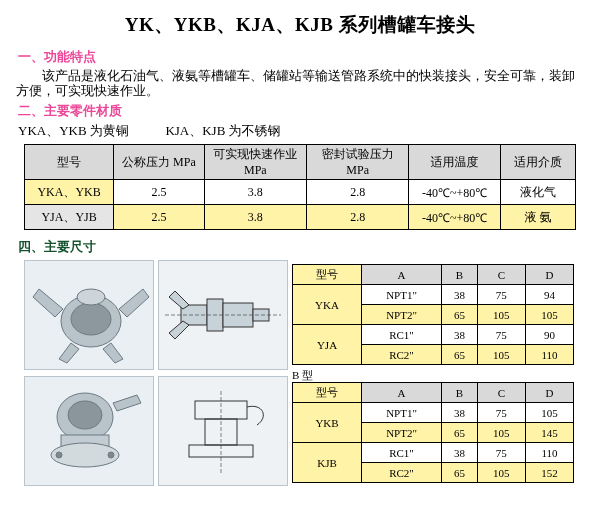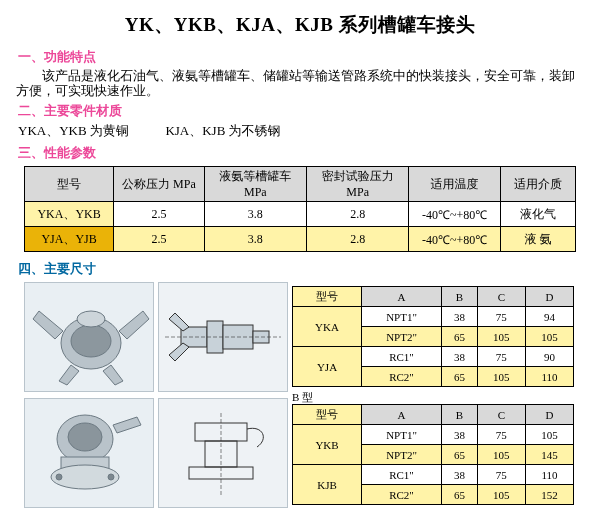--- a/index.html
+++ b/index.html
@@ -73,26 +73,26 @@
     font-weight: normal;
   }
   .spec-table tbody td:first-child {
     background: #fff3a8;
     text-align: center;
   }
   .spec-table tbody tr:nth-child(2) td {
     background: #fff3a8;
   }
   .spec-table tbody tr:nth-child(2) td:first-child {
-    background: #eab308;
+    background: #e5e5e5;
   }
   .dim-head {
     font-size: 13px;
     font-weight: bold;
-    color: #0369a1;
+    color: #14532d;
     margin: 8px 0 2px 18px;
     font-family: "Liberation Sans", sans-serif;
   }
   .lower {
     position: relative;
     margin-top: 4px;
   }
   .img-box {
     background: #e8eef2;
     border: 1px solid #b9c4cc;
@@ -148,28 +148,27 @@
   <div class="section-head">一、功能特点</div>
   <div class="para">该产品是液化石油气、液氨等槽罐车、储罐站等输送管路系统中的快装接头，安全可靠，装卸方便，可实现快速作业。</div>
 
   <div class="section-head">二、主要零件材质</div>
   <div class="material-line">
     <span>YKA、YKB 为黄铜</span>
     <span class="gap"></span>
     <span>KJA、KJB 为不锈钢</span>
   </div>
 
-  <div class="section-head">三、性能参数</div>
 
   <table class="spec-table">
     <thead>
       <tr>
         <th style="width:92px">型号</th>
         <th style="width:96px">公称压力 MPa</th>
-        <th style="width:110px">液氨等槽罐车 MPa</th>
+        <th style="width:110px">可实现快速作业 MPa</th>
         <th style="width:110px">密封试验压力 MPa</th>
         <th style="width:90px">适用温度</th>
         <th style="width:80px">适用介质</th>
       </tr>
     </thead>
     <tbody>
       <tr>
         <td>YKA、YKB</td>
         <td>2.5</td>
         <td>3.8</td>

